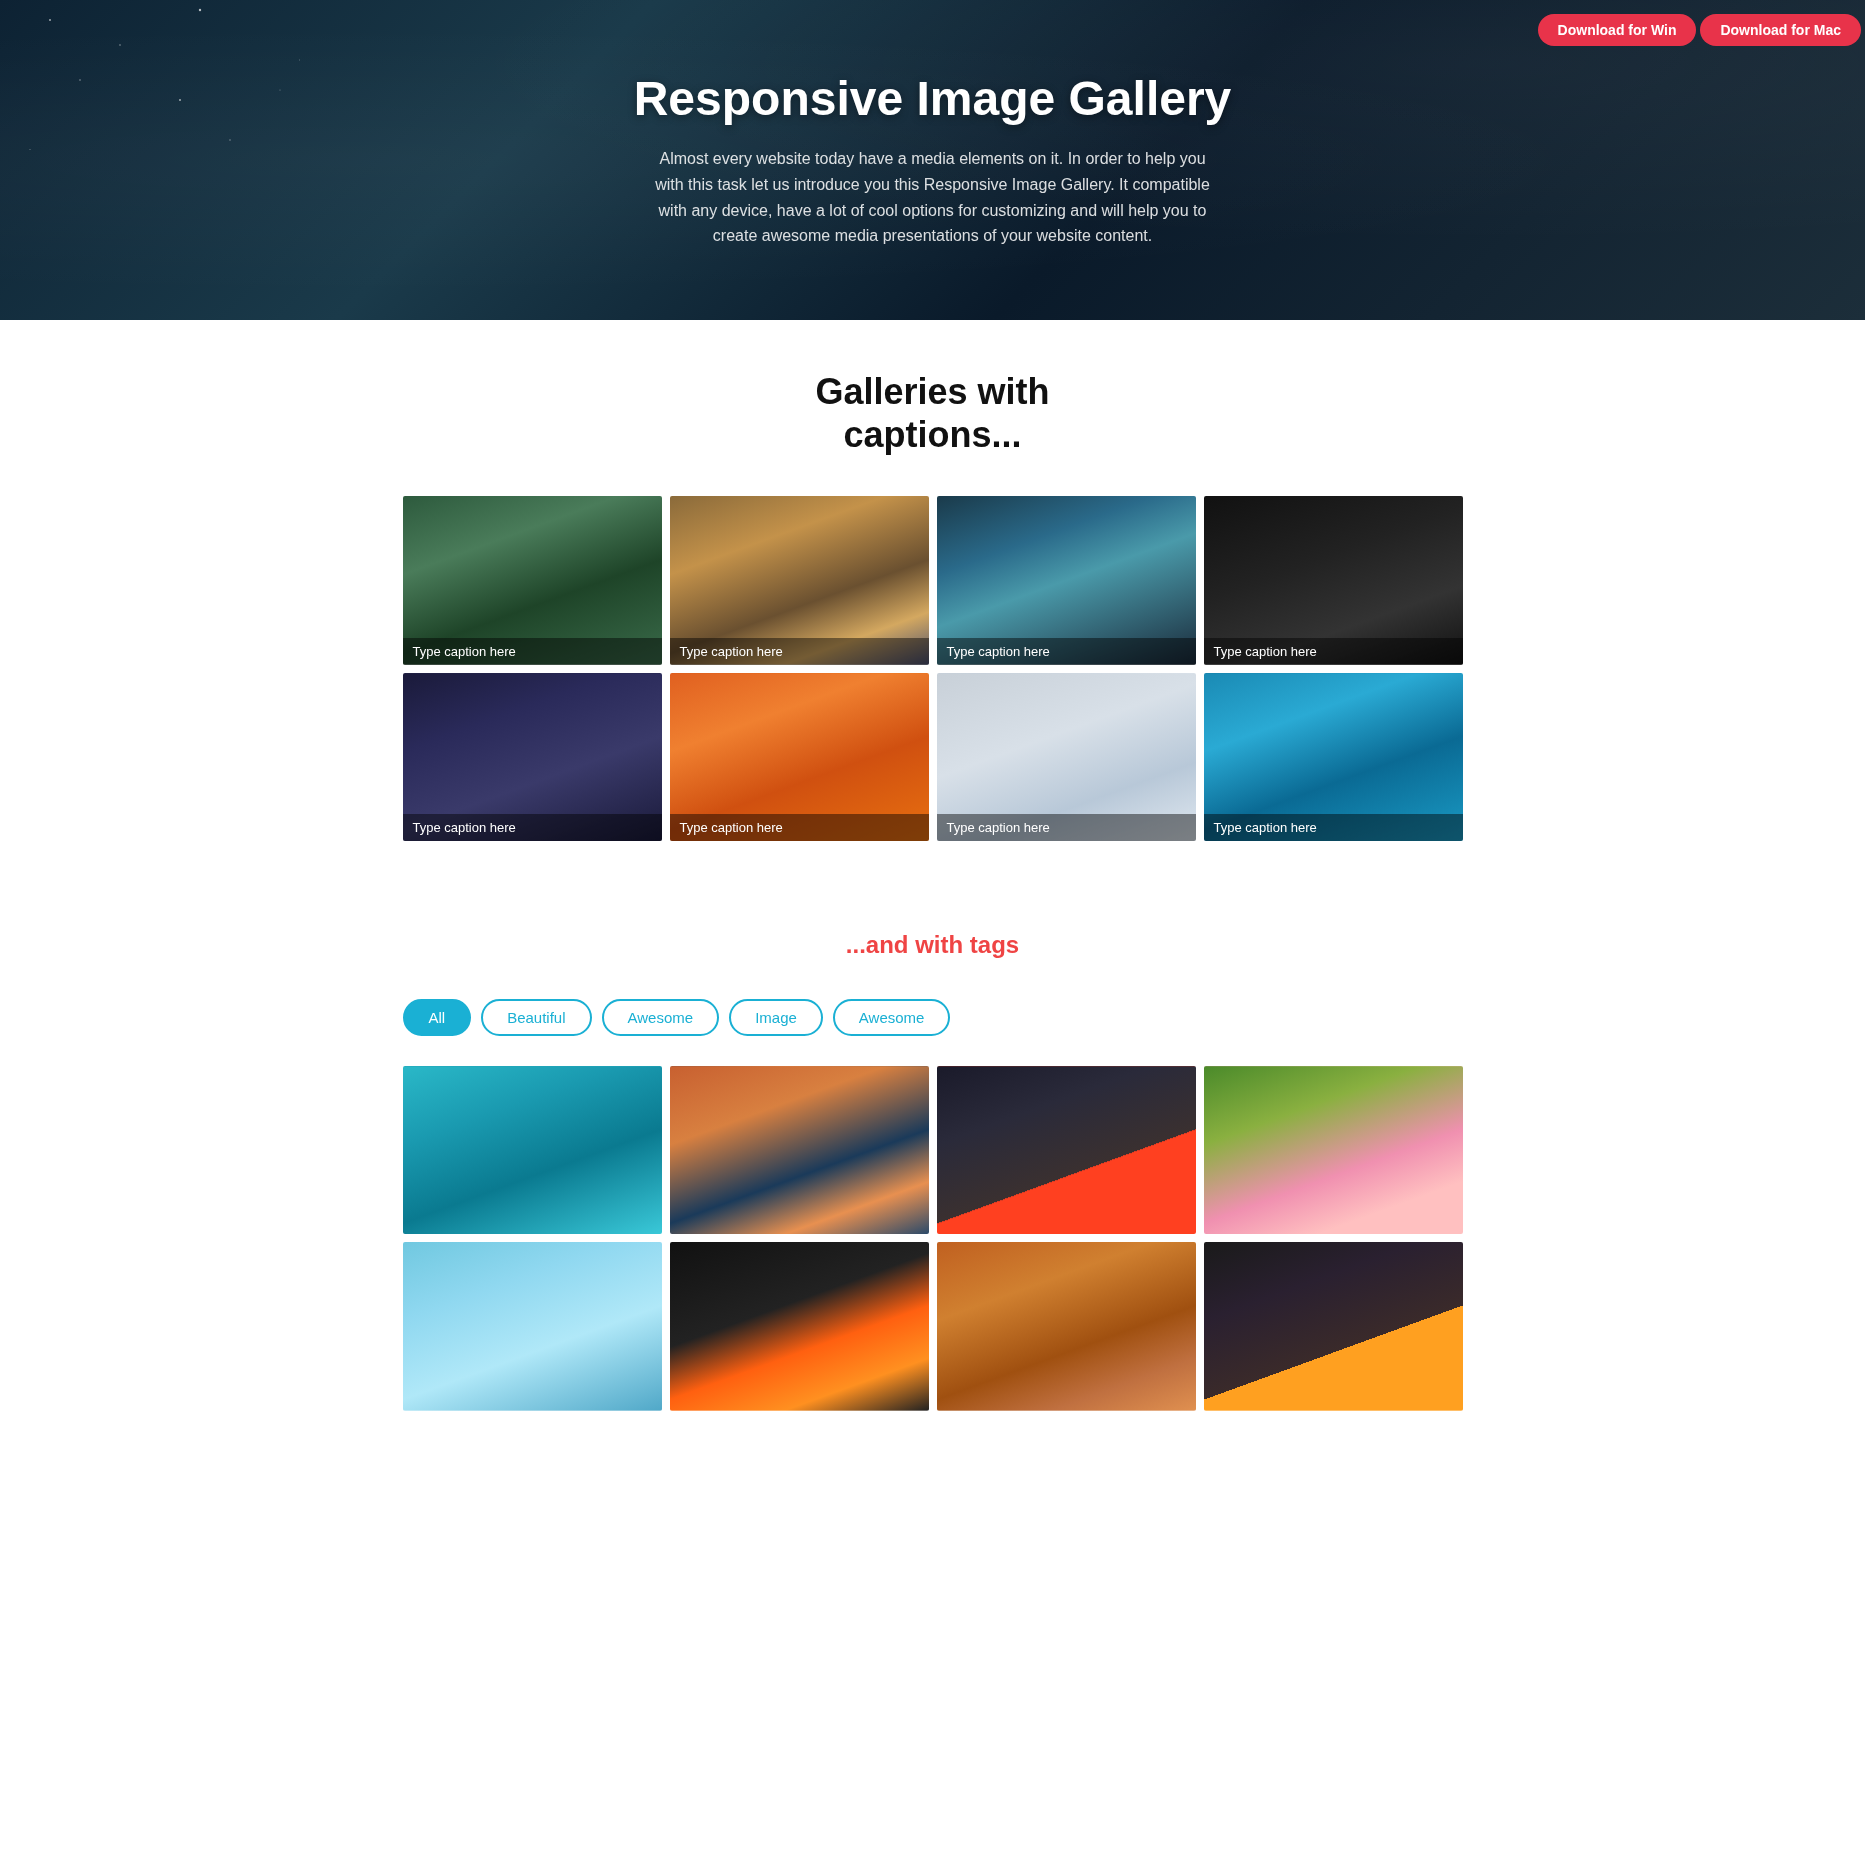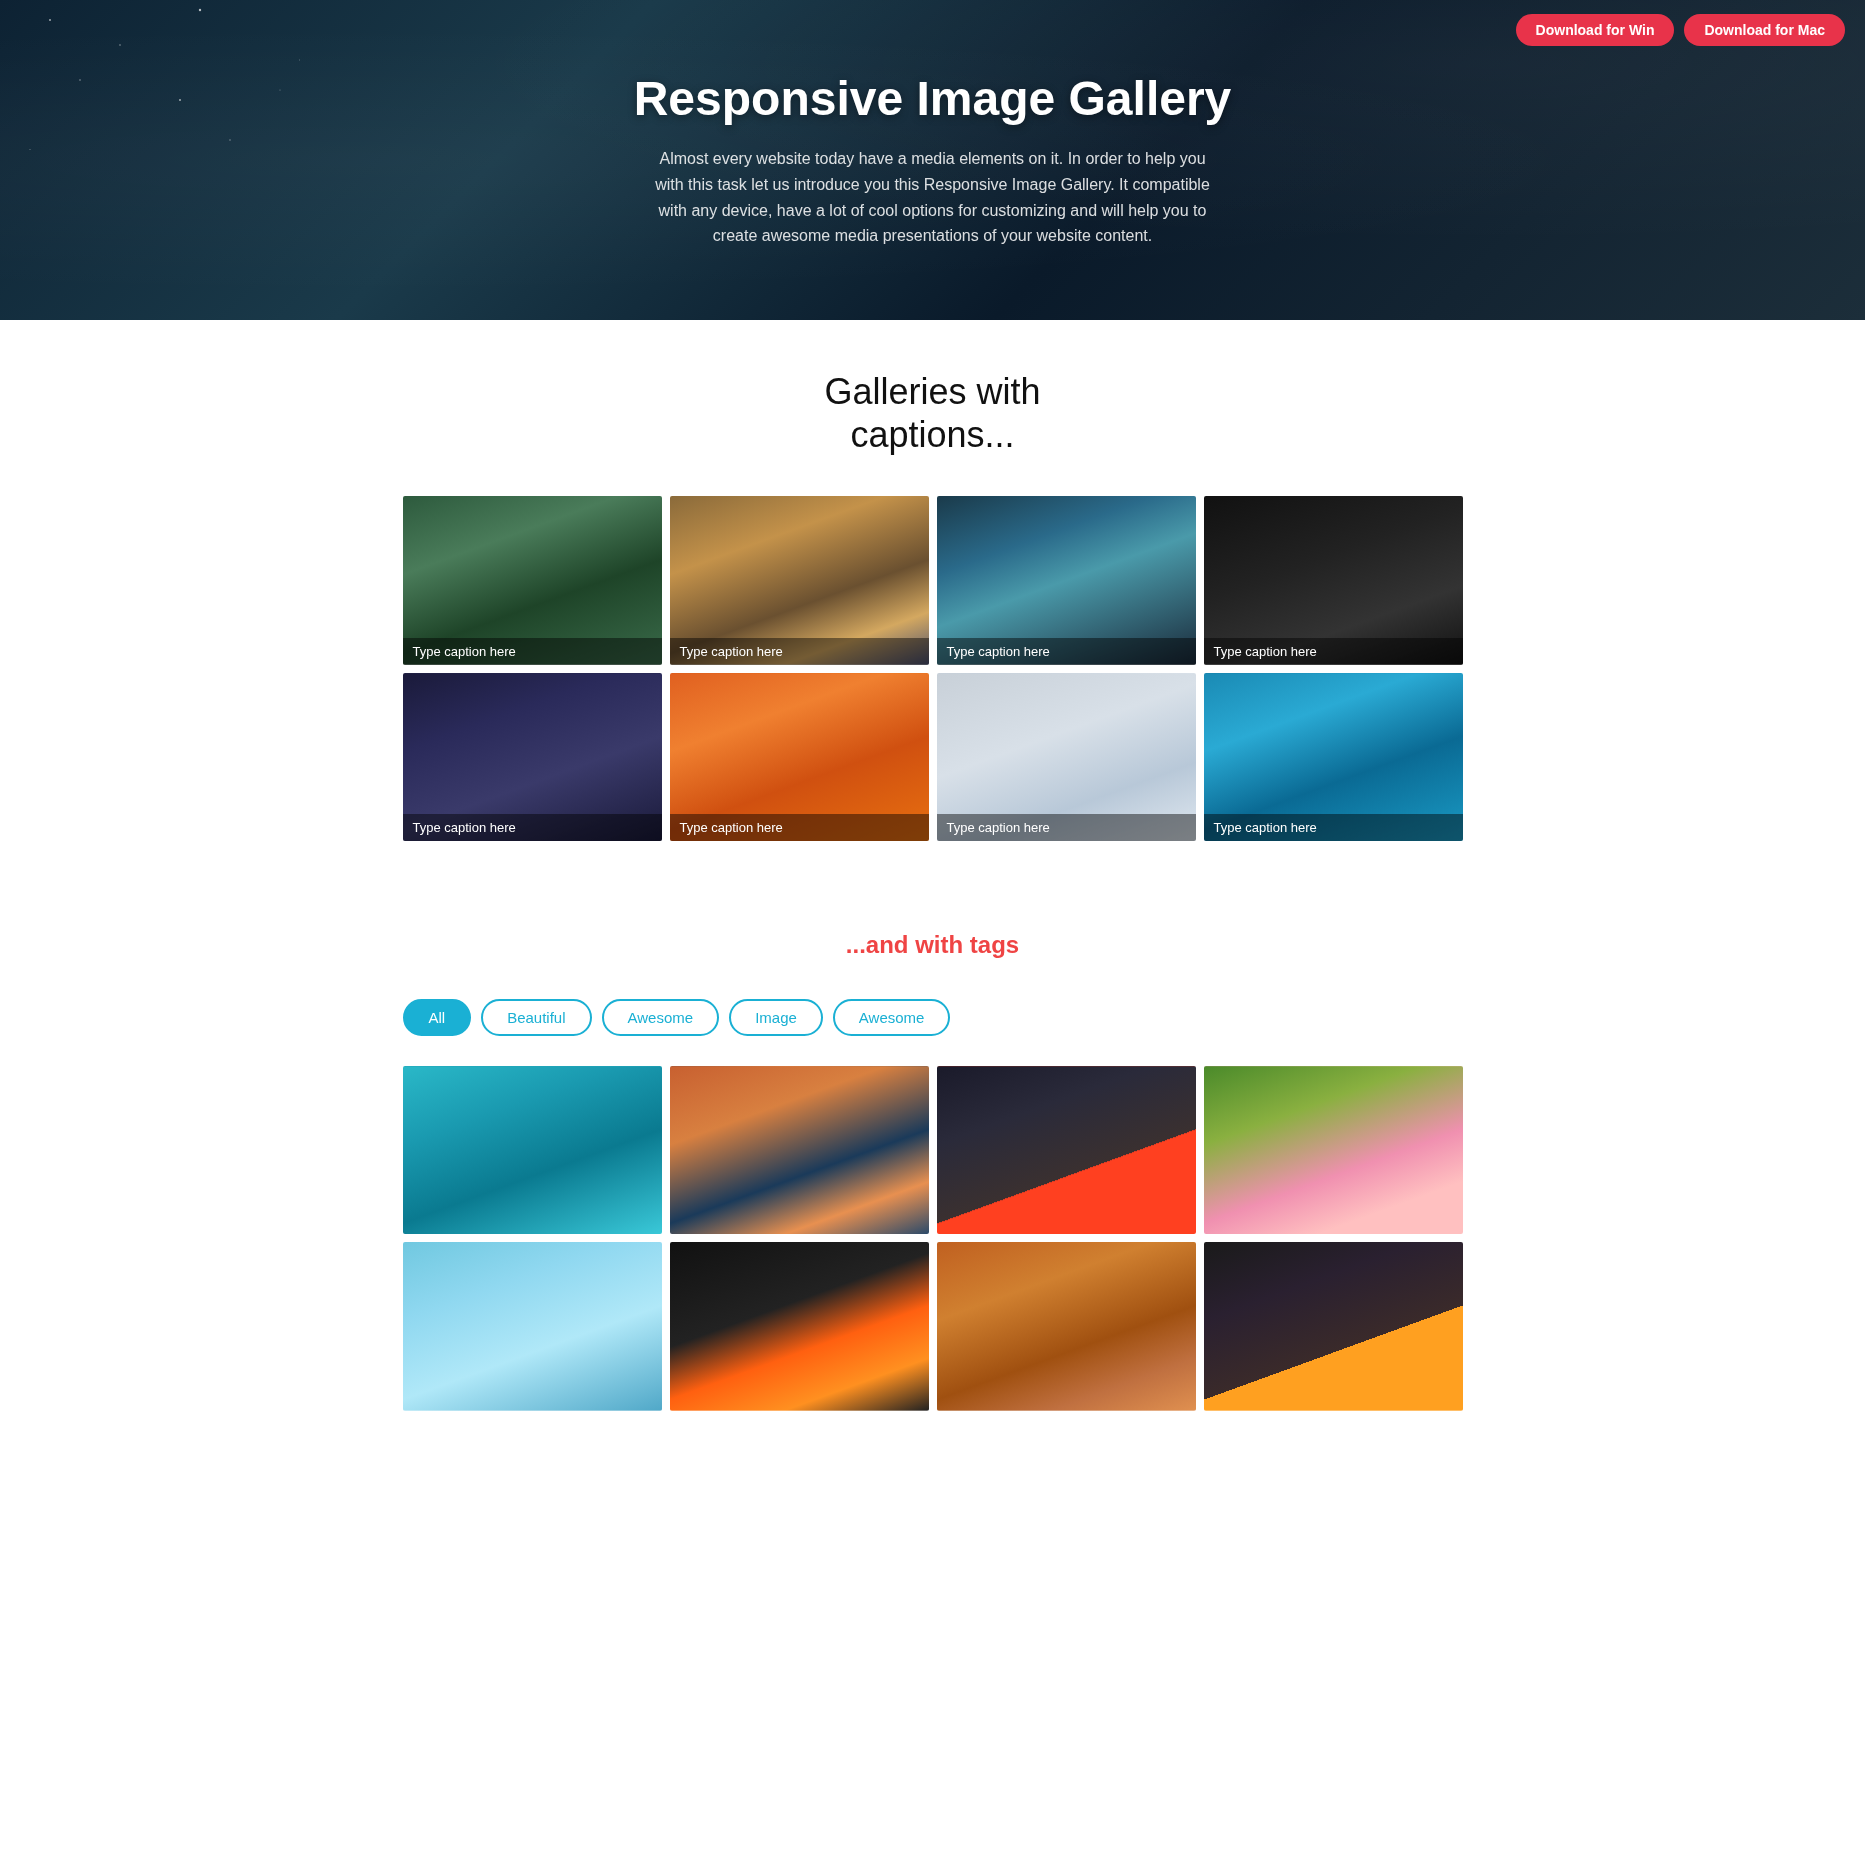--- a/index.html
+++ b/index.html
@@ -27,23 +27,23 @@
     }
     
     .stars {
       position: absolute;
       inset: 0;
       pointer-events: none;
     }
     .header-nav {
       position: absolute;
       top: 14px;
-      right: 20px;
+      right: 4px;
       display: flex;
-      gap: 10px;
+      gap: 4px;
     }
     .btn-download {
       background: #e8334a;
       color: #fff;
       border: none;
       border-radius: 20px;
       padding: 8px 20px;
       font-size: 14px;
       font-weight: bold;
       cursor: pointer;
@@ -71,21 +71,21 @@
     }
 
     
     .section {
       padding: 50px 20px 40px;
       max-width: 1100px;
       margin: 0 auto;
     }
     .section-title {
       font-size: 36px;
-      font-weight: 400;
+      font-weight: 700;
       text-align: center;
       color: #111;
       margin-bottom: 40px;
       line-height: 1.2;
     }
 
     
     .gallery-grid {
       display: grid;
       grid-template-columns: repeat(4, 1fr);

